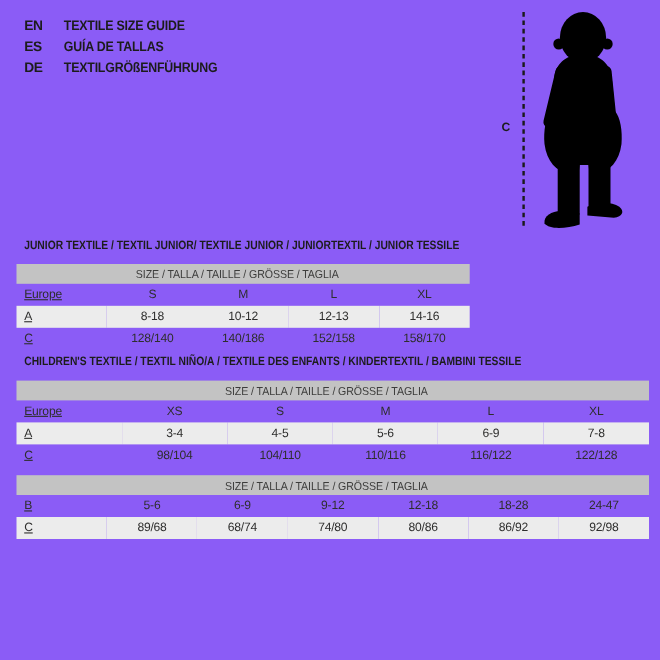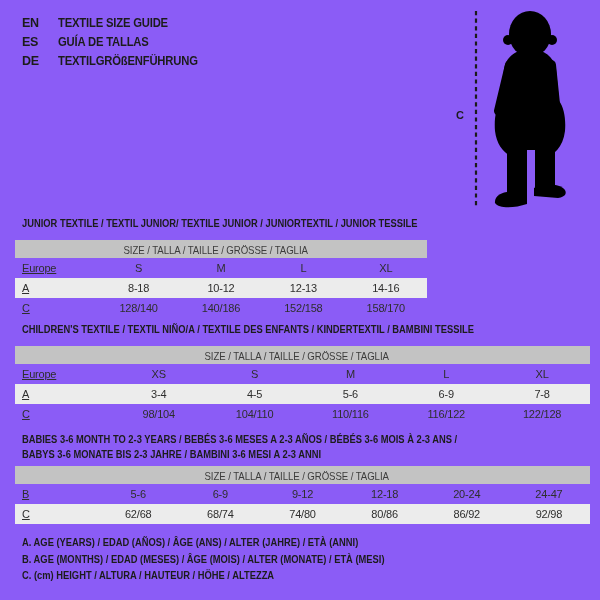--- a/index.html
+++ b/index.html
@@ -155,54 +155,45 @@
             <td>104/110</td>
             <td>110/116</td>
             <td>116/122</td>
             <td>122/128</td>
           </tr>
         </tbody>
     </table>
   </section>
 
   <section class="size-section s2">
-    <div class="section-title">
-        <div class="title-line">BABIES 3-6 MONTH TO 2-3 YEARS / BEBÉS 3-6 MESES A 2-3 AÑOS / BÉBÉS 3-6 MOIS À 2-3 ANS /</div>
-        <div class="title-line">BABYS 3-6 MONATE BIS 2-3 JAHRE / BAMBINI 3-6 MESI A 2-3 ANNI</div>
-      </div>
     <table>
       <thead>
         <tr>
           <th class="bar-cell" colspan="7">
             <span class="bar-text">SIZE / TALLA / TAILLE / GRÖSSE / TAGLIA</span>
           </th>
         </tr>
       </thead>
       <tbody>
           <tr>
             <td class="label-cell">B</td>
             <td>5-6</td>
             <td>6-9</td>
             <td>9-12</td>
             <td>12-18</td>
-            <td>20-24</td>
+            <td>18-28</td>
             <td>24-47</td>
           </tr>
           <tr class="striped">
             <td class="label-cell">C</td>
-            <td>62/68</td>
+            <td>89/68</td>
             <td>68/74</td>
             <td>74/80</td>
             <td>80/86</td>
             <td>86/92</td>
             <td>92/98</td>
           </tr>
         </tbody>
     </table>
   </section>
 
-  <div class="footnotes">
-    <div class="footnote">A. AGE (YEARS) / EDAD (AÑOS) / ÂGE (ANS) / ALTER (JAHRE) / ETÀ (ANNI)</div>
-    <div class="footnote">B. AGE (MONTHS) / EDAD (MESES) / ÂGE (MOIS) / ALTER (MONATE) / ETÀ (MESI)</div>
-    <div class="footnote">C. (cm) HEIGHT / ALTURA / HAUTEUR / HÖHE / ALTEZZA</div>
-  </div>
 
 </div>
 
 </body></html>

